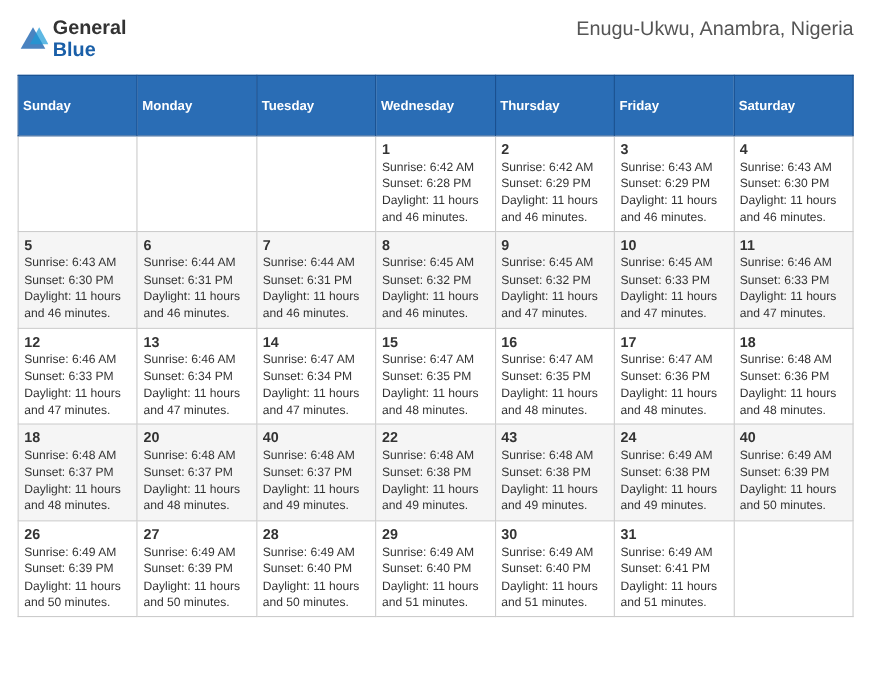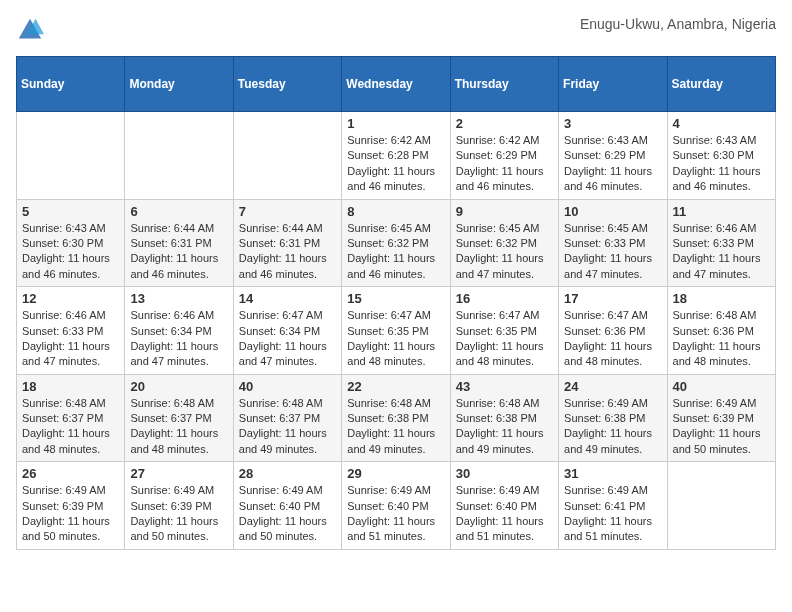--- a/index.html
+++ b/index.html
@@ -34,21 +34,21 @@
     }
     .title-block {
       text-align: right;
     }
     .month-title {
       font-size: 32px;
       color: #333;
       font-weight: normal;
     }
     .subtitle {
-      font-size: 14px;
+      font-size: 18px;
       color: #555;
     }
     .calendar {
       width: 100%;
       border-collapse: collapse;
       border: 1px solid #ccc;
     }
     .calendar th {
       background: #2a6db5;
       color: #fff;
@@ -88,20 +88,26 @@
   </style>
 </head>
 <body>
 
 <div class="header">
   <div class="logo">
     <svg class="logo-icon" viewBox="0 0 40 40" xmlns="http://www.w3.org/2000/svg">
       <polygon points="20,4 36,32 4,32" fill="#2a6db5" opacity="0.85"></polygon>
       <polygon points="28,4 40,26 16,26" fill="#1a9ad7" opacity="0.7"></polygon>
     </svg>
+    <div>
+      <div class="logo-text">
+        <span class="logo-general">General</span><br>
+        <span class="logo-blue">Blue</span>
+      </div>
+    </div>
   </div>
   <div class="title-block">
     <div class="subtitle">Enugu-Ukwu, Anambra, Nigeria</div>
   </div>
 </div>
 
 <table class="calendar">
   <thead>
     <tr id="weekday-header">
         <th>Sunday</th>

